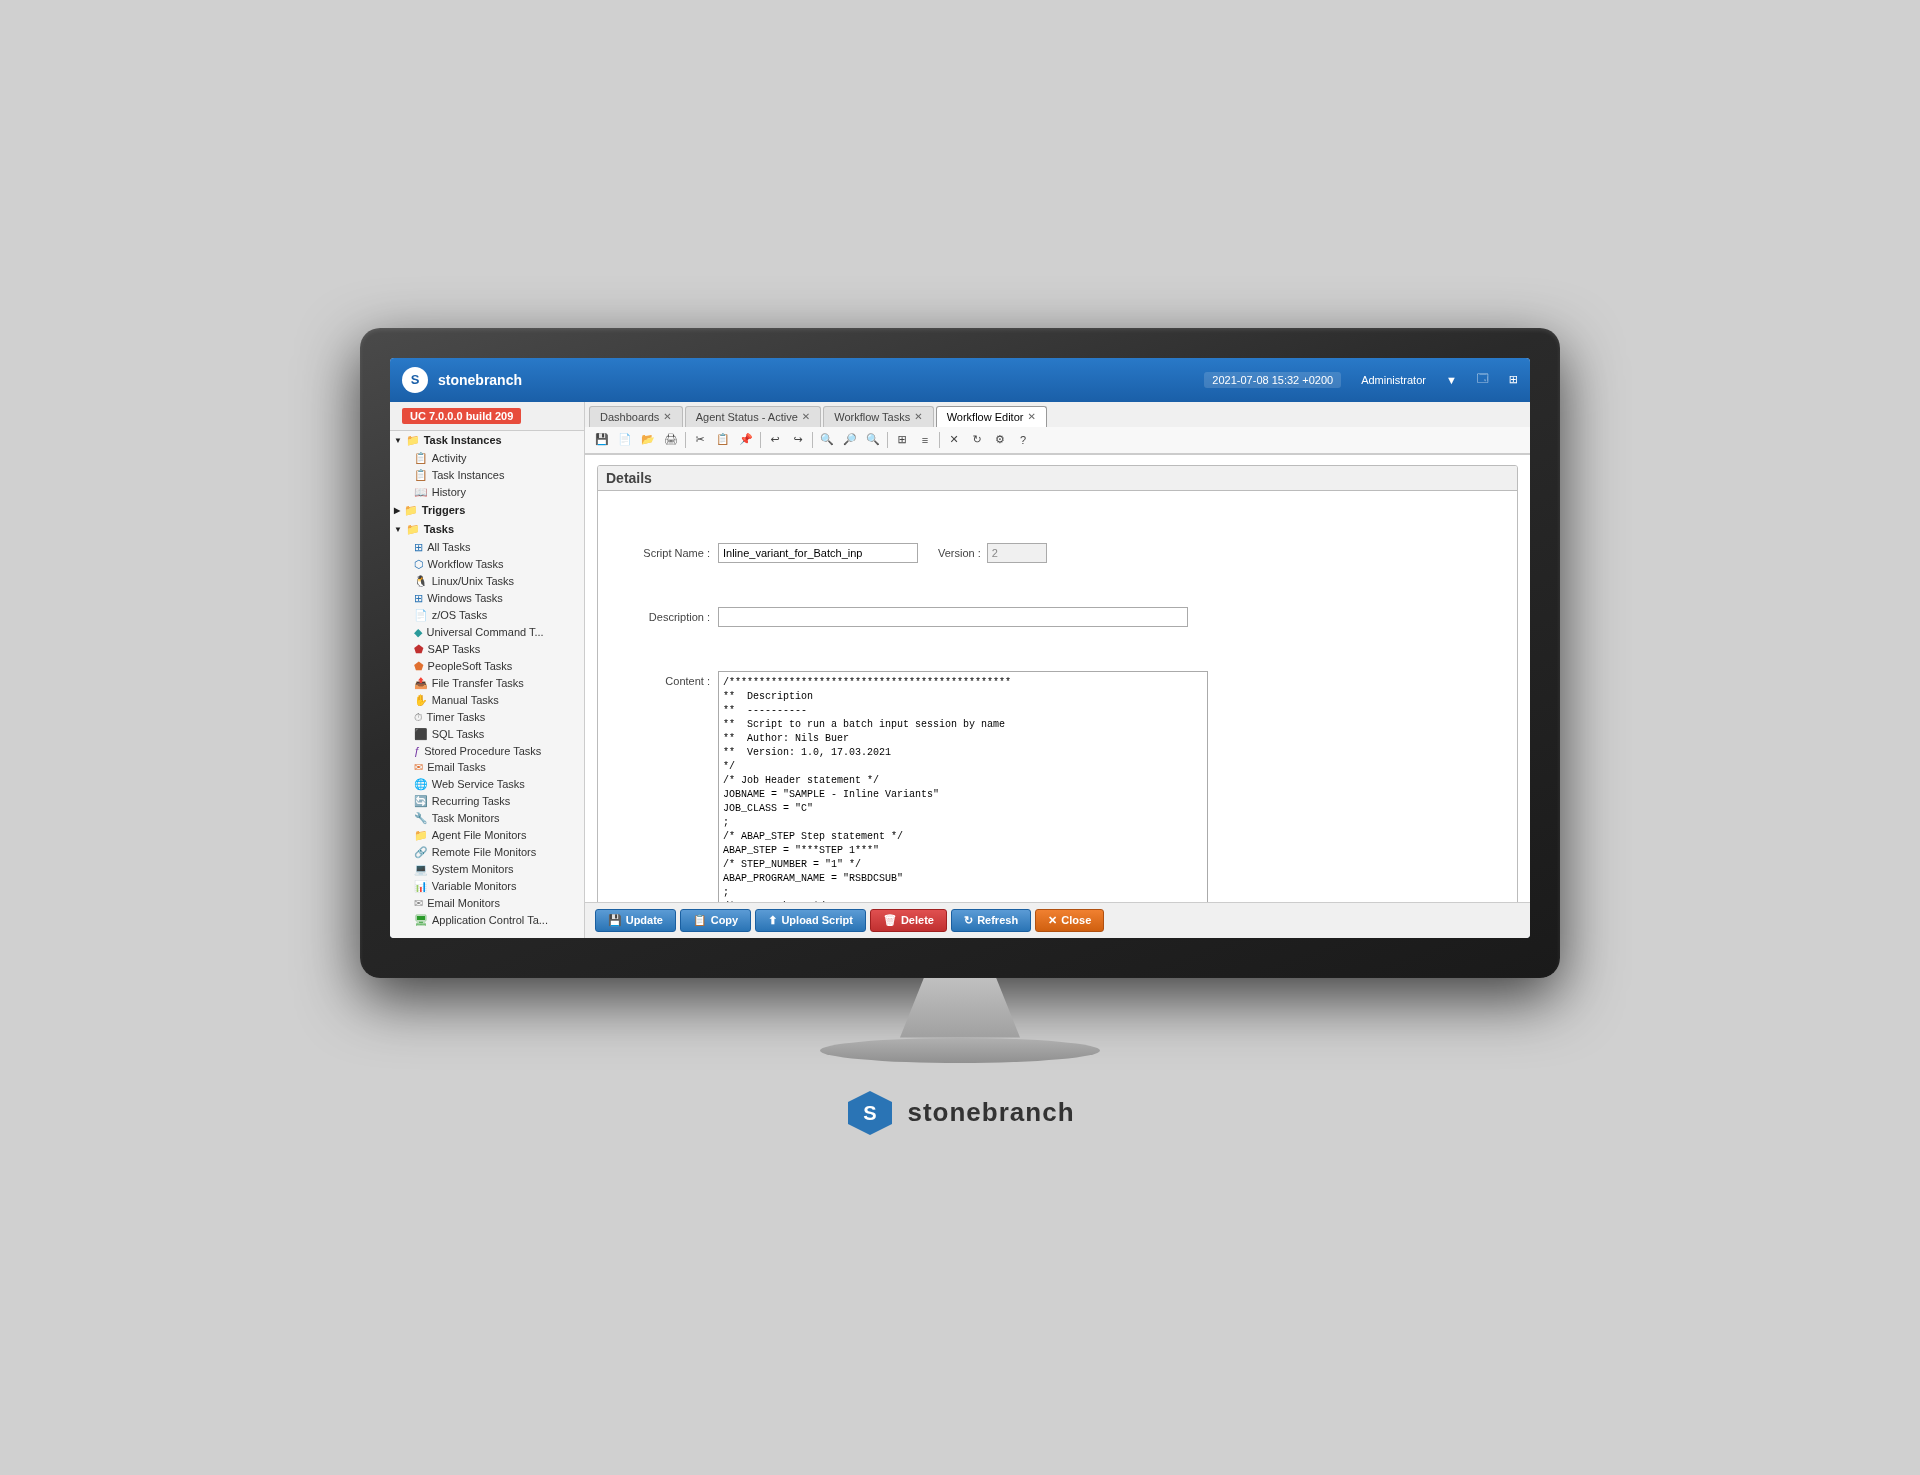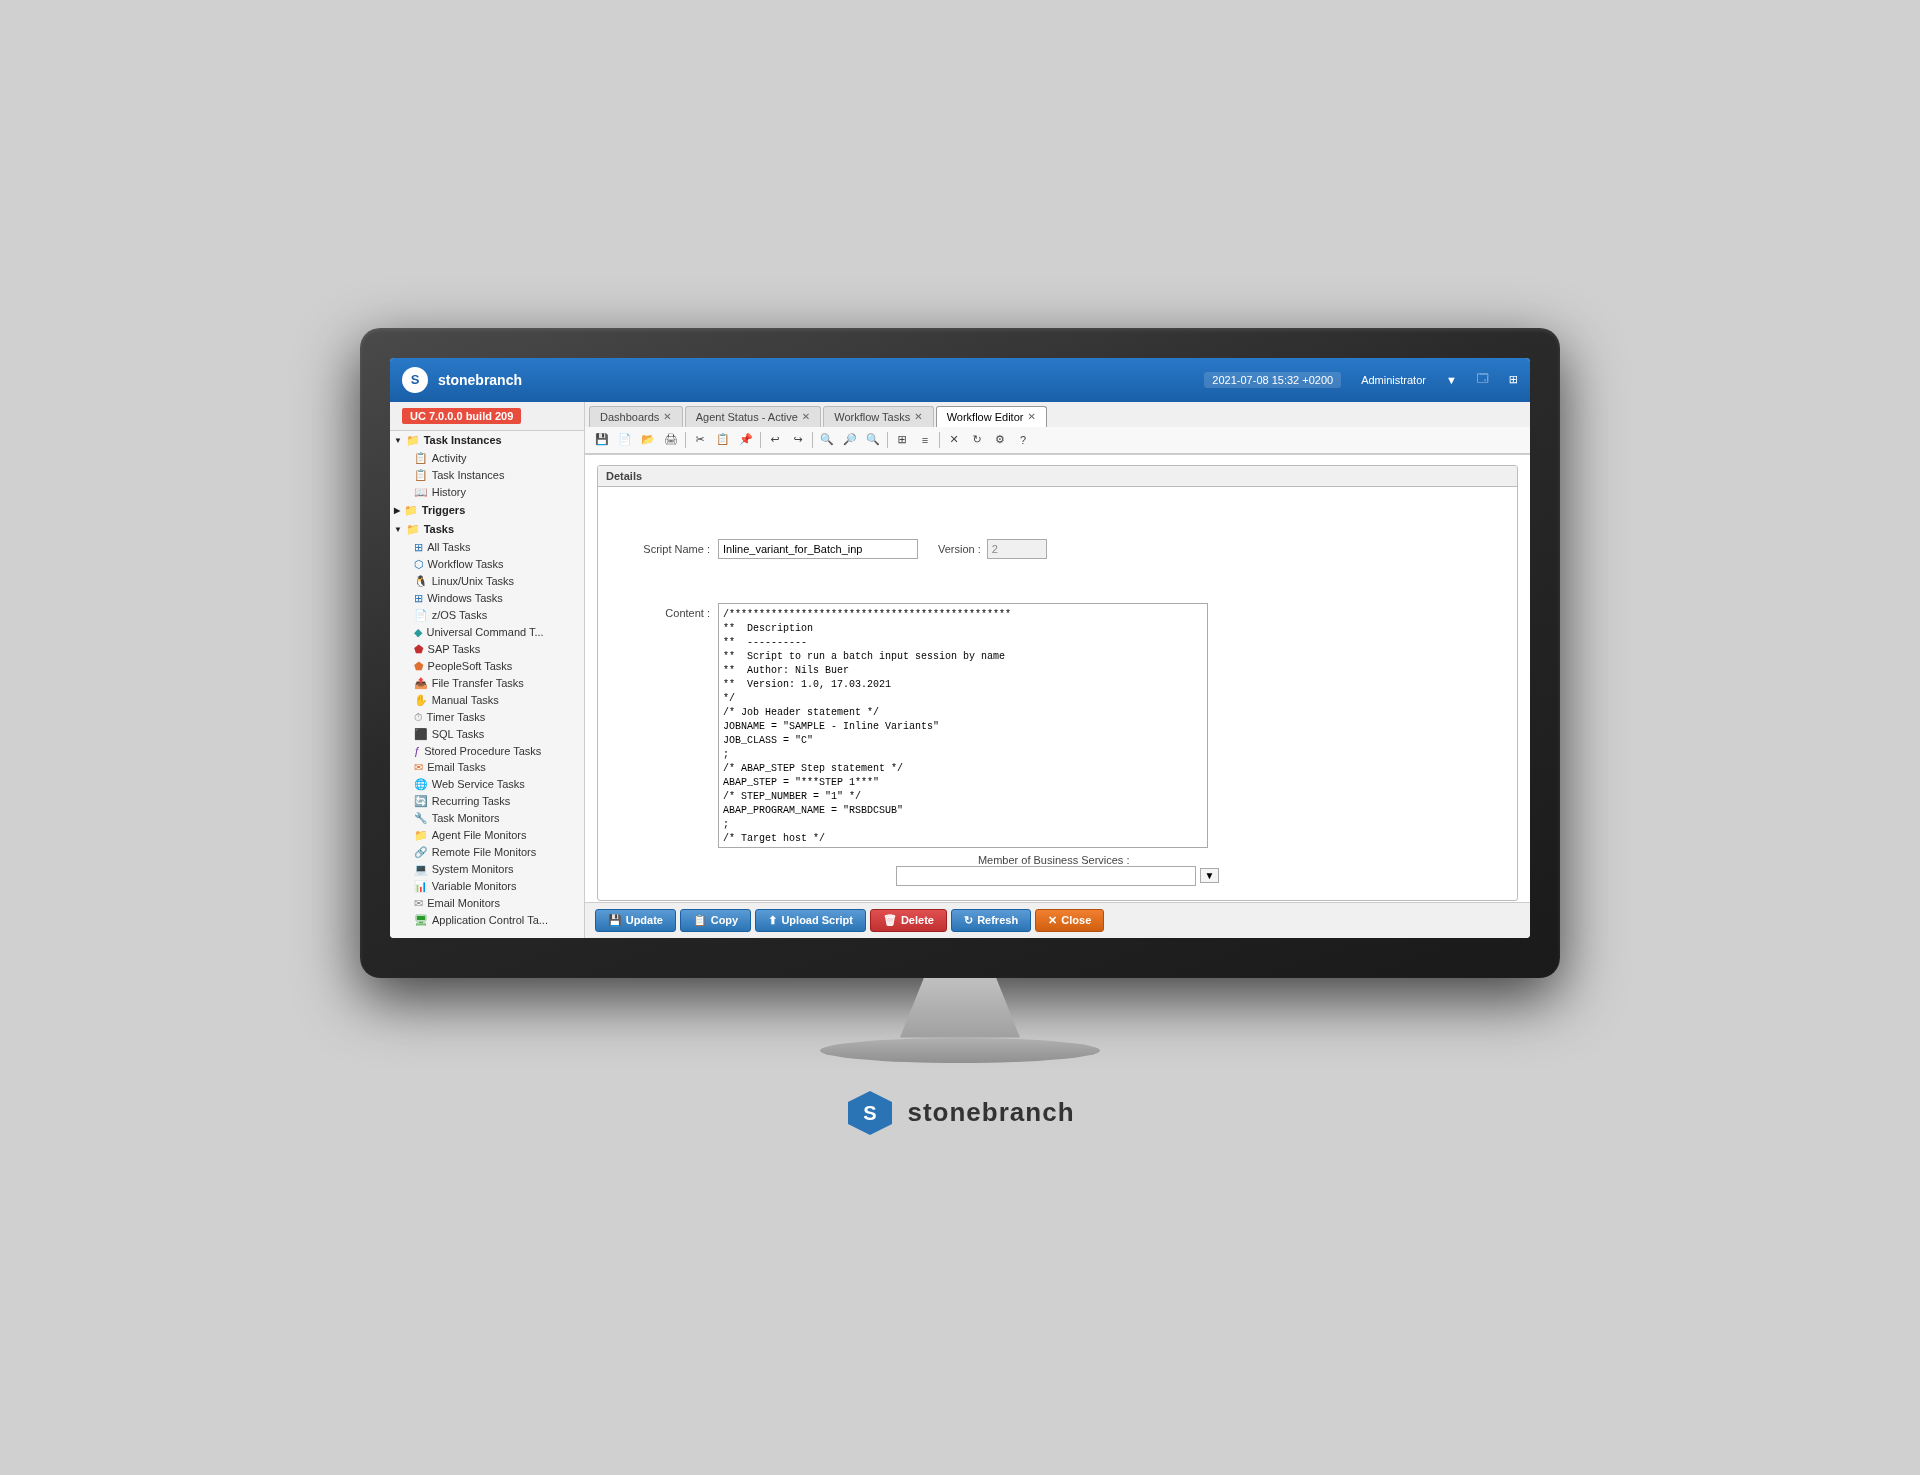--- a/index.html
+++ b/index.html
@@ -249,21 +249,21 @@
     }
 
     .details-section {
       border: 1px solid #bbb;
       background: white;
       border-radius: 3px;
       overflow: hidden;
     }
 
     .details-legend {
-      font-size: 11px;
+      font-size: 14px;
       font-weight: bold;
       color: #444;
       padding: 4px 8px;
       background: #f0f0f0;
       border-bottom: 1px solid #bbb;
     }
 
     .details-content {
       padding: 8px 10px;
     }
@@ -658,20 +658,24 @@
 
                   <div class="form-row">
                     <span class="form-label">Script Name :</span>
                     <input class="form-input script-name-input" type="text" value="Inline_variant_for_Batch_inp" style="">
                     <div class="version-group">
                       <span class="version-label">Version :</span>
                       <input class="form-input version-input" type="text" style="background: rgb(240, 240, 240); color: rgb(136, 136, 136);" value="2">
                     </div>
                   </div>
 
+                  <div class="form-row">
+                    <span class="form-label">Description :</span>
+                    <input class="form-input description-input" type="text" style="">
+                  </div>
 
 
                   <div class="form-row content-row">
                     <span class="form-label" style="margin-top:4px;">Content :</span>
                     <textarea class="content-textarea" spellcheck="false" style="">/***********************************************
 **  Description
 **  ----------
 **  Script to run a batch input session by name
 **  Author: Nils Buer
 **  Version: 1.0, 17.03.2021

